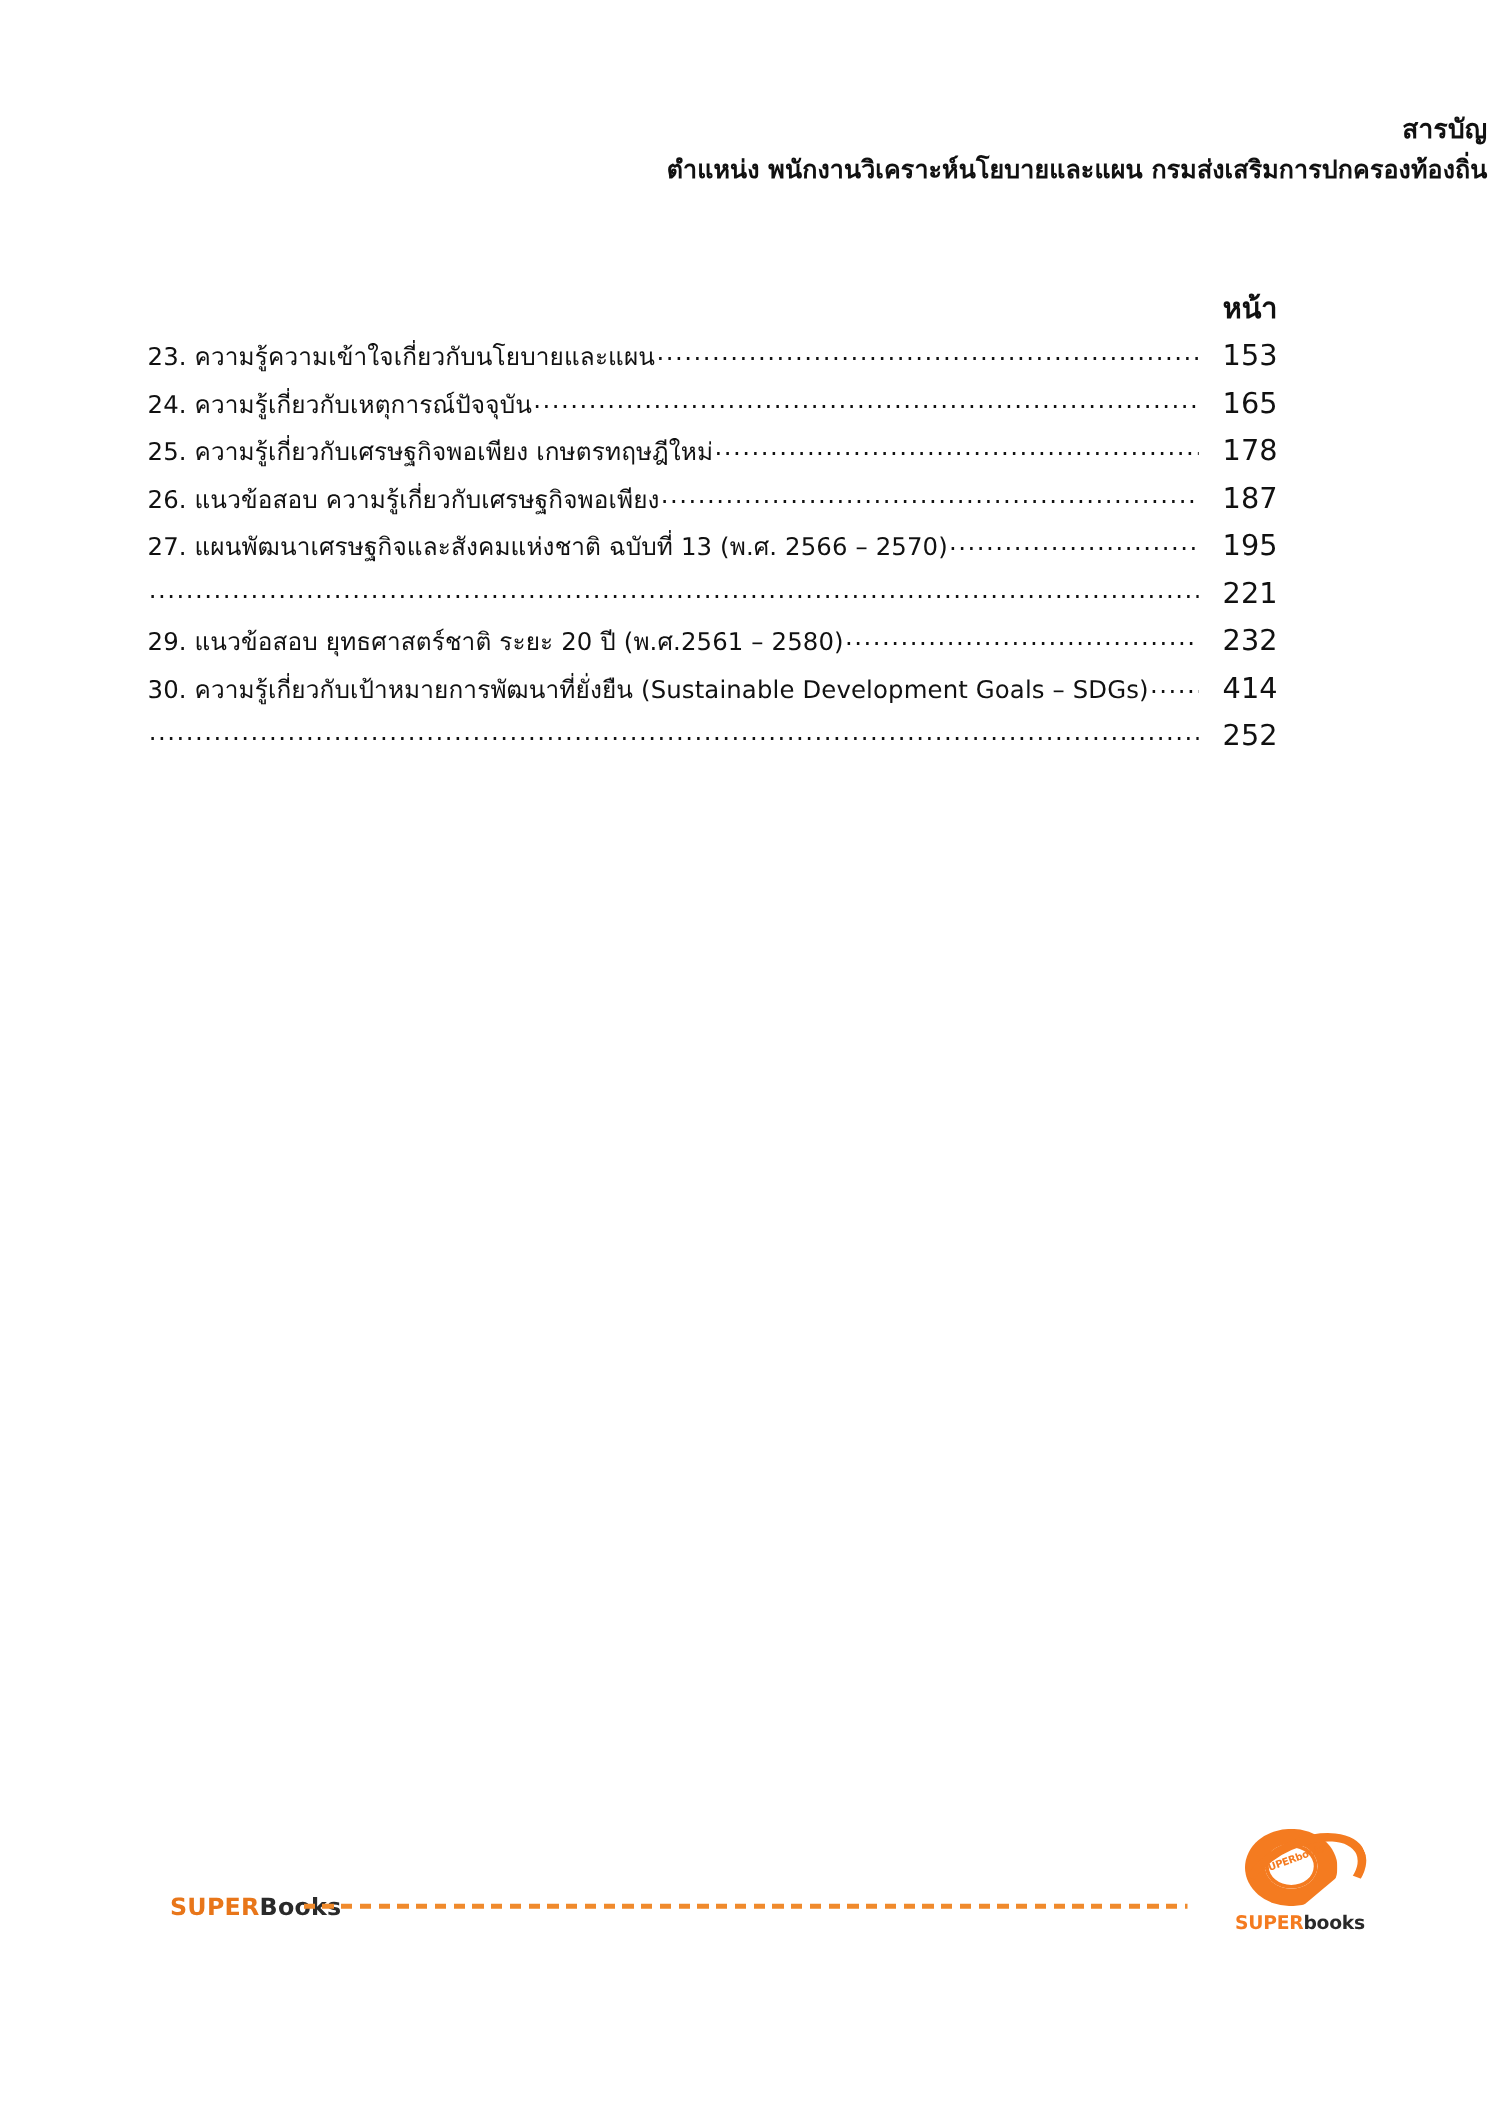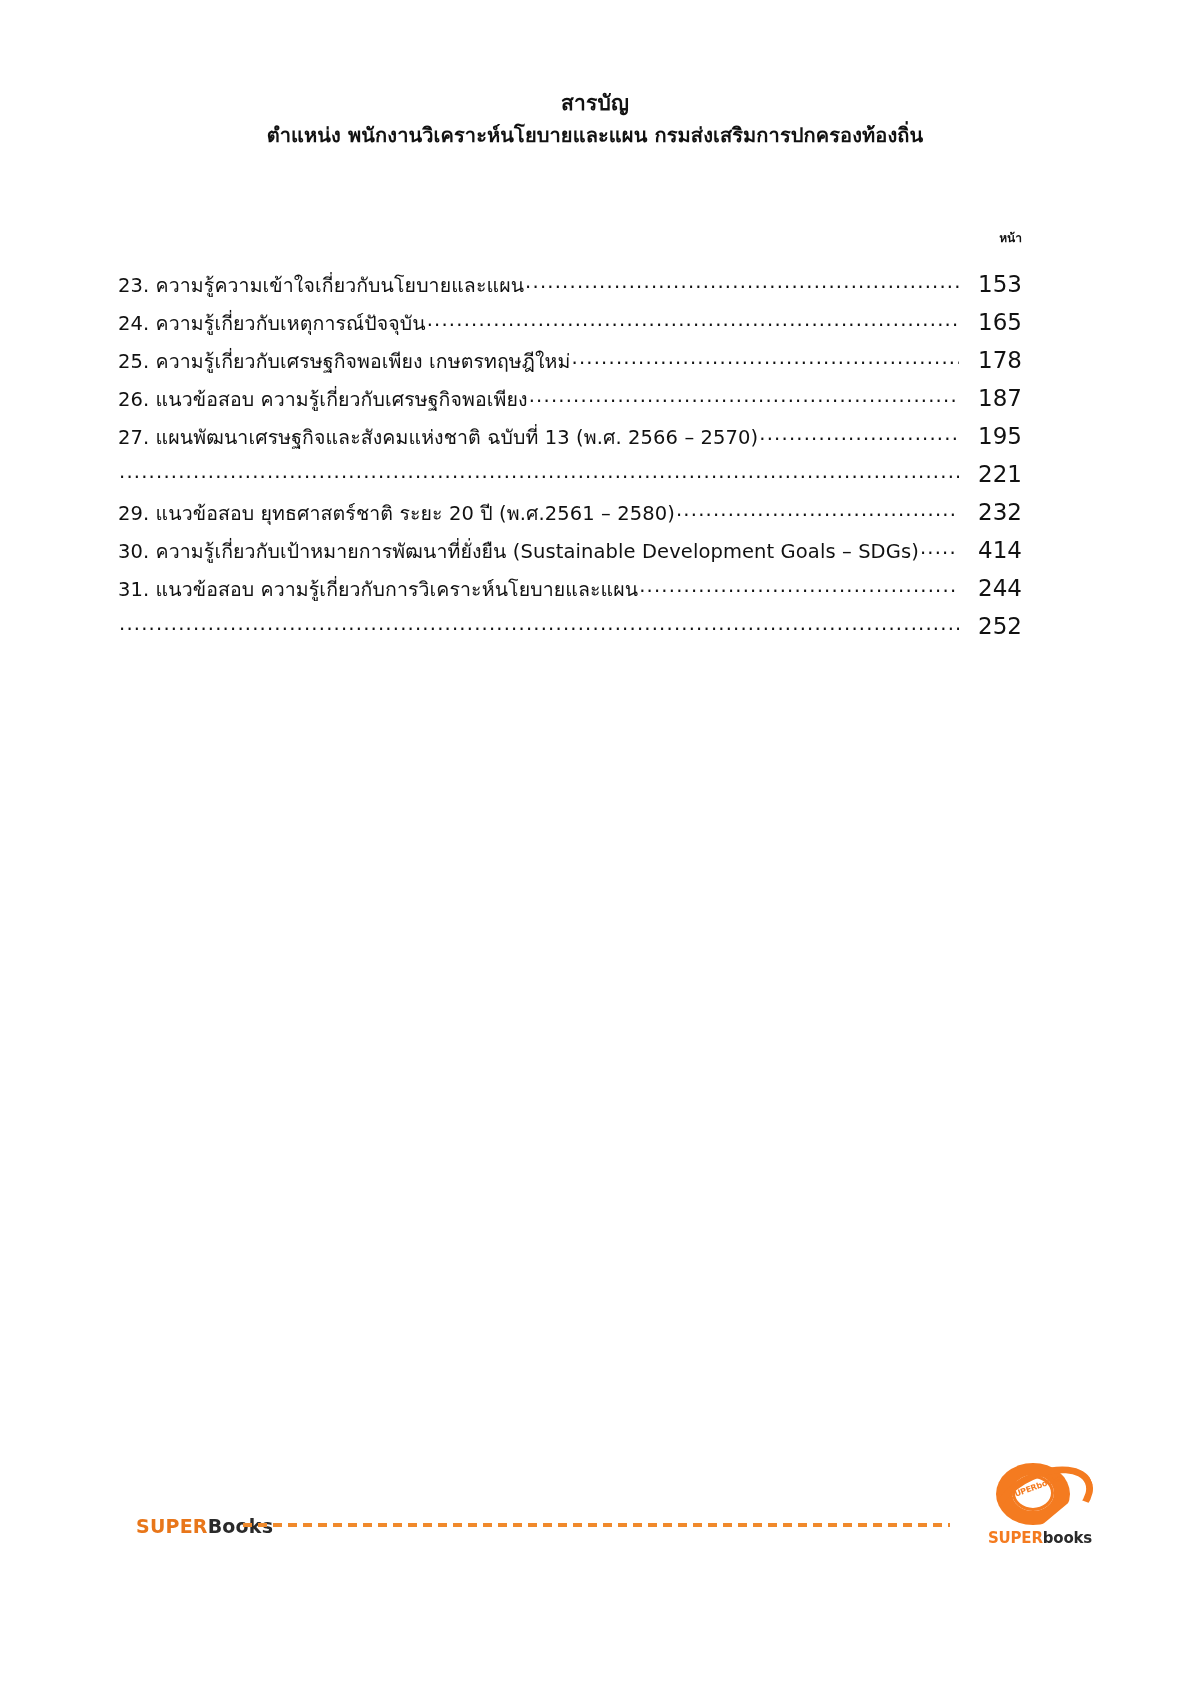--- a/index.html
+++ b/index.html
@@ -21,41 +21,41 @@
     inset: 0;
     background: #ffffff;
   }
 
   
   .header {
     position: absolute;
     top: 88px;
     left: 0;
     right: 0;
-    text-align: center;
+    text-align: right;
   }
   .doc-title {
     font-size: 21px;
     font-weight: bold;
     line-height: 1.5;
     letter-spacing: 0.2px;
   }
   .doc-subtitle {
     font-size: 20px;
     font-weight: bold;
     line-height: 1.5;
     letter-spacing: 0.1px;
   }
 
   
   .col-header {
     position: absolute;
     top: 228px;
     right: 168px;
-    font-size: 12px;
+    font-size: 23px;
     font-weight: bold;
   }
 
   
   .toc {
     position: absolute;
     top: 272px;
     left: 118px;
     right: 168px;
   }
@@ -252,25 +252,20 @@
       <span class="toc-leader"></span>
       <span class="toc-page">232</span>
     </div>
 
     <div class="toc-row">
       <span class="toc-label">30. ความรู้เกี่ยวกับเป้าหมายการพัฒนาที่ยั่งยืน (Sustainable Development Goals – SDGs)</span>
       <span class="toc-leader"></span>
       <span class="toc-page">414</span>
     </div>
 
-    <div class="toc-row">
-      <span class="toc-label">31. แนวข้อสอบ ความรู้เกี่ยวกับการวิเคราะห์นโยบายและแผน</span>
-      <span class="toc-leader"></span>
-      <span class="toc-page">244</span>
-    </div>
 
     <div class="toc-row">
       <span class="toc-leader"></span>
       <span class="toc-page">252</span>
     </div>
 
   </div>
 
   <div class="footer">
 

